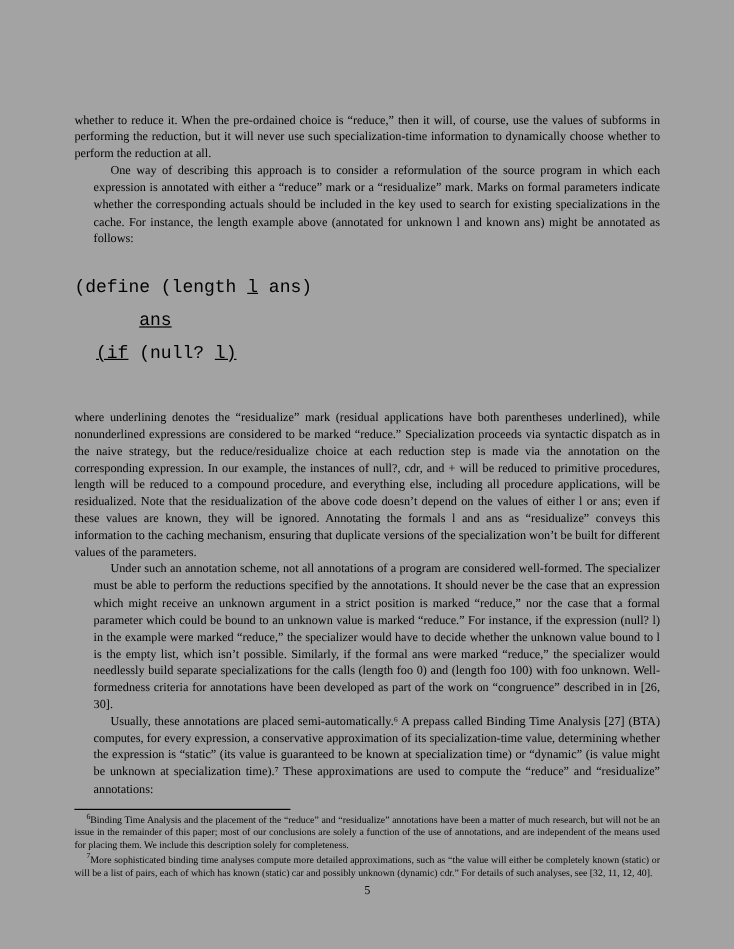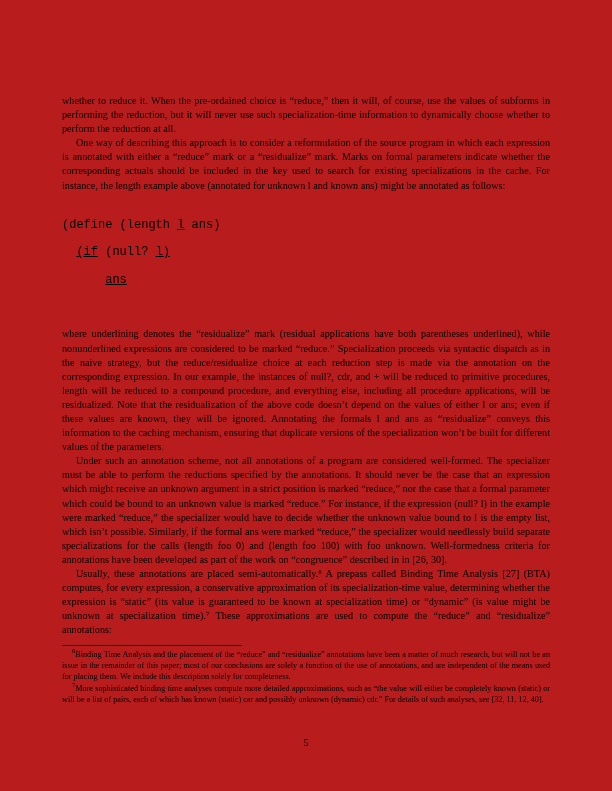--- a/index.html
+++ b/index.html
@@ -13,42 +13,43 @@
     font-family: "Liberation Serif", serif;
     color: #000000;
     position: relative;
     overflow: hidden;
   }
   .page {
     position: absolute;
     left: 0; top: 0;
     width: 612px;
     height: 791px;
-    background: #b91c1c;
+    background: #a3a3a3;
   }
   .content {
     position: absolute;
     left: 62px;
     top: 94px;
     width: 488px;
   }
   p.body-par {
     margin: 0 0 0 0;
     font-size: 10.2px;
     line-height: 14.1px;
     text-align: justify;
     text-indent: 0;
     hyphens: none;
   }
   p.indented {
     text-indent: 14px;
+    margin-left: 16px;
   }
   .code-block {
     font-family: "Liberation Mono", monospace;
-    font-size: 12px;
+    font-size: 15px;
     line-height: 13.6px;
     margin: 13px 0 13px 0;
     white-space: pre;
     letter-spacing: 0px;
   }
   .code-line { white-space: pre; }
   .ul { text-decoration: underline; }
   .footnote-rule {
     width: 180px;
     height: 1px;
@@ -84,22 +85,22 @@
 
 <div class="page">
   <div class="content">
 
     <p class="body-par">whether to reduce it. When the pre-ordained choice is “reduce,” then it will, of course, use the values of subforms in performing the reduction, but it will never use such specialization-time information to dynamically choose whether to perform the reduction at all.</p>
 
     <p class="body-par indented">One way of describing this approach is to consider a reformulation of the source program in which each expression is annotated with either a “reduce” mark or a “residualize” mark. Marks on formal parameters indicate whether the corresponding actuals should be included in the key used to search for existing specializations in the cache. For instance, the length example above (annotated for unknown l and known ans) might be annotated as follows:</p>
 
     <div class="code-block">
 <div class="code-line">(define (length <span class="ul">l</span> ans)</div>
+<div class="code-line">      <span class="ul">ans</span></div>
 <div class="code-line">  <span class="ul">(if</span> (null? <span class="ul">l)</span></div>
-<div class="code-line">      <span class="ul">ans</span></div>
     </div>
 
     <p class="body-par">where underlining denotes the “residualize” mark (residual applications have both parentheses underlined), while nonunderlined expressions are considered to be marked “reduce.” Specialization proceeds via syntactic dispatch as in the naive strategy, but the reduce/residualize choice at each reduction step is made via the annotation on the corresponding expression. In our example, the instances of null?, cdr, and + will be reduced to primitive procedures, length will be reduced to a compound procedure, and everything else, including all procedure applications, will be residualized. Note that the residualization of the above code doesn’t depend on the values of either l or ans; even if these values are known, they will be ignored. Annotating the formals l and ans as “residualize” conveys this information to the caching mechanism, ensuring that duplicate versions of the specialization won’t be built for different values of the parameters.</p>
 
     <p class="body-par indented">Under such an annotation scheme, not all annotations of a program are considered well-formed. The specializer must be able to perform the reductions specified by the annotations. It should never be the case that an expression which might receive an unknown argument in a strict position is marked “reduce,” nor the case that a formal parameter which could be bound to an unknown value is marked “reduce.” For instance, if the expression (null? l) in the example were marked “reduce,” the specializer would have to decide whether the unknown value bound to l is the empty list, which isn’t possible. Similarly, if the formal ans were marked “reduce,” the specializer would needlessly build separate specializations for the calls (length foo 0) and (length foo 100) with foo unknown. Well-formedness criteria for annotations have been developed as part of the work on “congruence” described in in [26, 30].</p>
 
     <p class="body-par indented">Usually, these annotations are placed semi-automatically.⁶ A prepass called Binding Time Analysis [27] (BTA) computes, for every expression, a conservative approximation of its specialization-time value, determining whether the expression is “static” (its value is guaranteed to be known at specialization time) or “dynamic” (is value might be unknown at specialization time).⁷ These approximations are used to compute the “reduce” and “residualize” annotations:</p>
 
     <div class="footnote-area">
       <div class="footnote-rule"></div>

